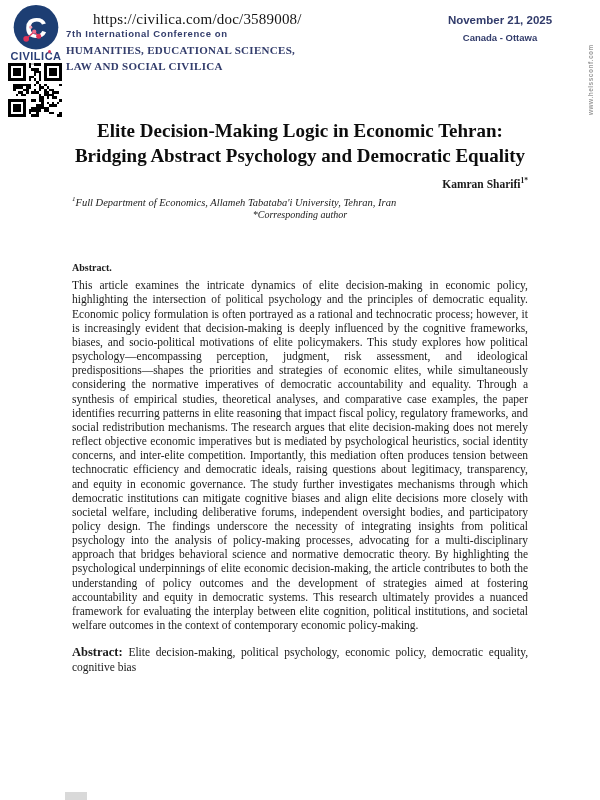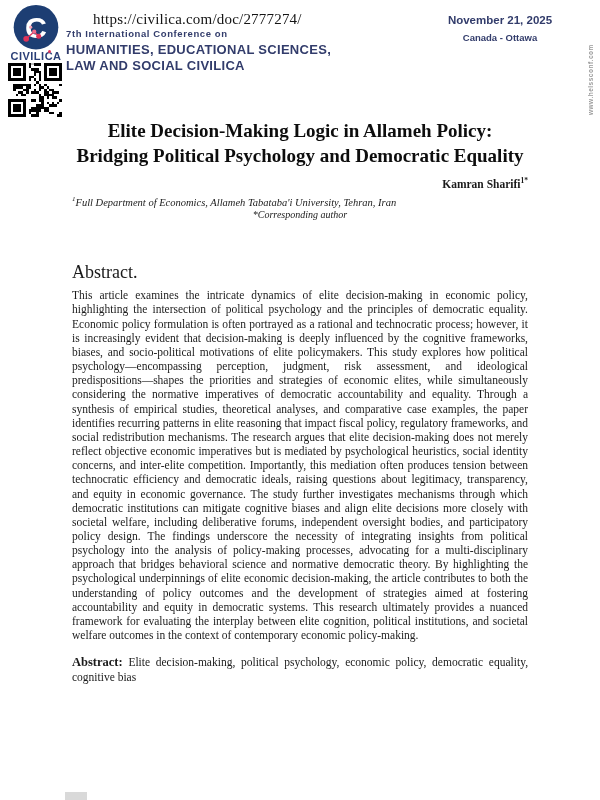--- a/index.html
+++ b/index.html
@@ -21,21 +21,21 @@
     position:absolute; right:13px; top:0px; width:3px; height:3px;
     border-radius:50%; background:#e0335a;
   }
   .logo-sub { width:10px; height:2px; background:#b9b9b9; margin:1px auto 0; }
 
   .conf-block {
     position:absolute; left:66px; top:28px;
     font-family:"Liberation Sans", sans-serif; color:#323c6b;
   }
   .conf-line1 { font-size:9.5px; font-weight:600; letter-spacing:0.6px; }
-  .conf-line2, .conf-line3 { font-size:13px; font-weight:bold; letter-spacing:0.3px; line-height:16px; }
+  .conf-line2, .conf-line3 { font-size:11px; font-weight:bold; letter-spacing:0.3px; line-height:16px;font-family:Liberation Serif, serif; }
   .conf-line2 { margin-top:3px; }
 
   .doc-url {
     position:absolute; left:93px; top:11px; z-index:3;
     font-family:"Liberation Serif", serif; font-size:15px; color:#141414;
     text-decoration:none; letter-spacing:0.2px;
   }
 
   .date-block {
     position:absolute; left:420px; top:14px; width:160px; text-align:center;
@@ -60,21 +60,21 @@
     font-weight:bold; font-size:19px; line-height:24.5px; color:#0d0d0d;
   }
   .title span { display:block; white-space:nowrap; }
 
   .author-line { margin-top:8px; text-align:right; font-weight:bold; font-size:11.5px; }
   .author-line sup { font-size:7.5px; }
   .affiliation { margin-top:3px; font-style:italic; font-size:10.5px; line-height:12.5px; }
   .affiliation sup { font-size:7px; }
   .corresponding { text-align:center; font-style:italic; font-size:10px; line-height:12.5px; }
 
-  .abstract-heading { margin:41px 0 0; font-size:18px; font-weight:normal; }
+  .abstract-heading { margin:41px 0 0; font-size:10px; font-weight:bold; }
   .abstract-body {
     margin:5px 0 9px; font-size:11.5px; line-height:14.15px;
     text-align:justify; color:#1c1c1c;
   }
   .keywords {
     margin:13px 0 0; font-size:11.5px; line-height:14.5px; text-align:justify;
   }
   .keywords b { font-size:12.5px; }
 
   .partial-box {
@@ -104,21 +104,21 @@
     </div>
     <div class="logo-sub"></div>
   </div>
 
   <div class="conf-block">
     <div class="conf-line1">7th International Conference on</div>
     <div class="conf-line2">HUMANITIES, EDUCATIONAL SCIENCES,</div>
     <div class="conf-line3">LAW AND SOCIAL CIVILICA</div>
   </div>
 
-  <a href="#" class="doc-url">https://civilica.com/doc/2777274/</a>
+  <a href="#" class="doc-url">https://civilica.com/doc/3589008/</a>
 
   <div class="date-block">
     <div class="date-line">November 21, 2025</div>
     <div class="loc-line">Canada - Ottawa</div>
   </div>
 
   <div class="site-vertical">www.helssconf.com</div>
 
   <svg id="qr" class="qr" viewBox="0 0 21 21" shape-rendering="crispEdges">
       <rect x="8" y="0" width="1" height="1" fill="#000"></rect>
@@ -238,22 +238,22 @@
       <rect x="14" y="0" width="7" height="7" fill="#000"></rect>
       <rect x="15" y="1" width="5" height="5" fill="#fff"></rect>
       <rect x="16" y="2" width="3" height="3" fill="#000"></rect>
       <rect x="0" y="14" width="7" height="7" fill="#000"></rect>
       <rect x="1" y="15" width="5" height="5" fill="#fff"></rect>
       <rect x="2" y="16" width="3" height="3" fill="#000"></rect>
     </svg>
 
   <div class="main">
     <h1 class="title">
-      <span>Elite Decision-Making Logic in Allameh Policy:</span>
-      <span>Bridging Political Psychology and Democratic Equality</span>
+      <span>Elite Decision-Making Logic in Economic Tehran:</span>
+      <span>Bridging Abstract Psychology and Democratic Equality</span>
     </h1>
 
     <div class="author-line"><span>Kamran Sharifi</span><sup>1*</sup></div>
 
     <div class="affiliation"><sup>1</sup><span>Full Department of Economics, Allameh Tabataba'i University, Tehran, Iran</span></div>
 
     <div class="corresponding">*Corresponding author</div>
 
     <h2 class="abstract-heading">Abstract.</h2>
     <p class="abstract-body">This article examines the intricate dynamics of elite decision-making in economic policy, highlighting the intersection of political psychology and the principles of democratic equality. Economic policy formulation is often portrayed as a rational and technocratic process; however, it is increasingly evident that decision-making is deeply influenced by the cognitive frameworks, biases, and socio-political motivations of elite policymakers. This study explores how political psychology—encompassing perception, judgment, risk assessment, and ideological predispositions—shapes the priorities and strategies of economic elites, while simultaneously considering the normative imperatives of democratic accountability and equality. Through a synthesis of empirical studies, theoretical analyses, and comparative case examples, the paper identifies recurring patterns in elite reasoning that impact fiscal policy, regulatory frameworks, and social redistribution mechanisms. The research argues that elite decision-making does not merely reflect objective economic imperatives but is mediated by psychological heuristics, social identity concerns, and inter-elite competition. Importantly, this mediation often produces tension between technocratic efficiency and democratic ideals, raising questions about legitimacy, transparency, and equity in economic governance. The study further investigates mechanisms through which democratic institutions can mitigate cognitive biases and align elite decisions more closely with societal welfare, including deliberative forums, independent oversight bodies, and participatory policy design. The findings underscore the necessity of integrating insights from political psychology into the analysis of policy-making processes, advocating for a multi-disciplinary approach that bridges behavioral science and normative democratic theory. By highlighting the psychological underpinnings of elite economic decision-making, the article contributes to both the understanding of policy outcomes and the development of strategies aimed at fostering accountability and equity in democratic systems. This research ultimately provides a nuanced framework for evaluating the interplay between elite cognition, political institutions, and societal welfare outcomes in the context of contemporary economic policy-making.</p>

